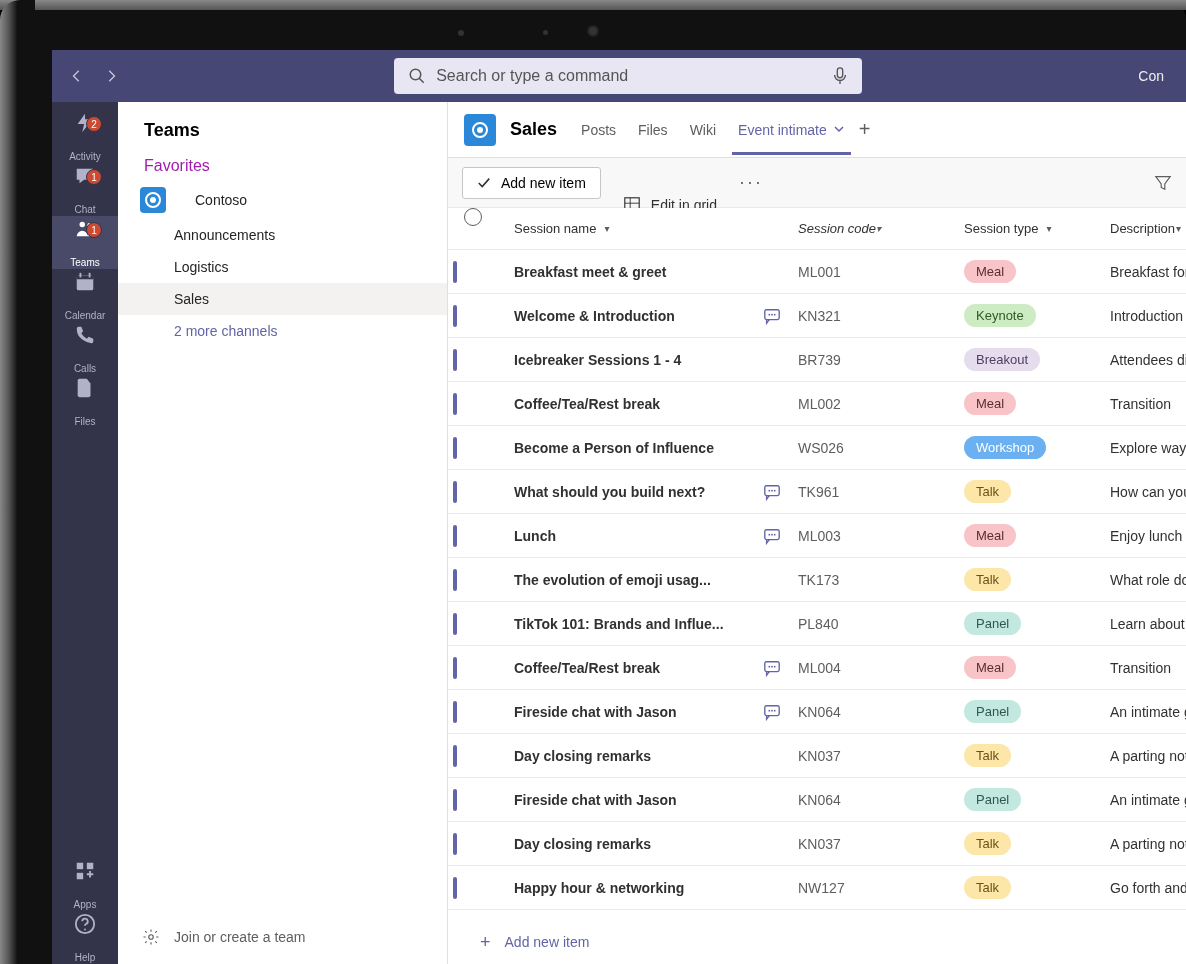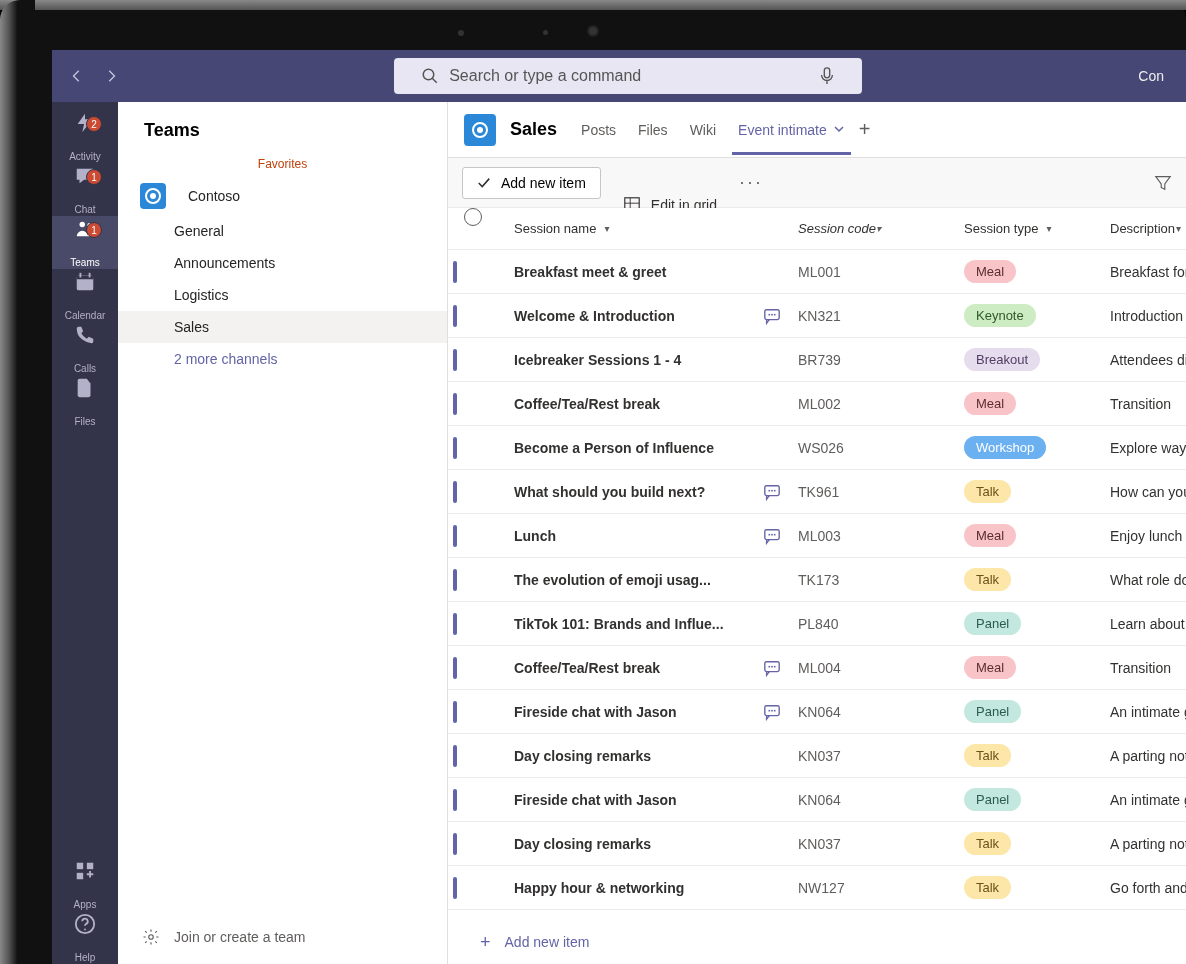--- a/index.html
+++ b/index.html
@@ -8,35 +8,35 @@
   .bezel-rim { position:absolute; left:0; right:0; top:0; height:10px; background:linear-gradient(#888,#555);}
   .cam { position:absolute; top:25px; left:50%; transform:translateX(-50%); width:12px; height:12px; border-radius:50%; background:#333; border:2px solid #222;}
   .cam2 { position:absolute; top:30px; left:calc(50% - 50px); width:5px; height:5px; border-radius:50%; background:#333; }
   .cam3 { position:absolute; top:30px; left:calc(50% - 135px); width:6px; height:6px; border-radius:50%; background:#333; }
   .screen { position:absolute; top:50px; left:52px; right:0; bottom:0; background:#fff; display:flex; flex-direction:column; overflow:hidden;}
   .side-bezel { position:absolute; top:50px; left:35px; width:17px; bottom:0; background:#111; }
   .side-rim { position:absolute; top:0; left:0; width:35px; bottom:0; background:linear-gradient(90deg,#888,#555,#111 50%);border-top-left-radius:20px;}
   .titlebar { height: 52px; background: #464775; display: flex; align-items: center; color: #fff; flex-shrink:0;}
   .nav-arrows { display:flex; gap:20px; margin-left:18px; }
   .nav-arrow { width:14px; height:14px; color:#c8c6de; cursor:pointer;}
-  .searchbar { margin-left:auto; background:#e8e6f2; height:36px; width:468px; border-radius:4px; display:flex; align-items:center; padding:0 27px; color:#555; position:relative;}
+  .searchbar { margin-left:auto; background:#e8e6f2; height:36px; width:468px; border-radius:4px; display:flex; align-items:center; padding:0 14px; color:#555; position:relative;}
   .searchbar .mic { margin-left:auto; color:#555;}
   .titlebar .right-text { margin-left:auto; margin-right:16px; padding-right:6px; font-size:14px; color:#eee;}
   .body { display:flex; flex:1; overflow:hidden; }
   .rail { width:66px; background:#33344a; display:flex; flex-direction:column; align-items:center; flex-shrink:0; padding-top:8px;}
   .rail-item { width:66px; height:53px; display:flex; flex-direction:column; align-items:center; justify-content:center; color:#b3b0c9; font-size:10px; cursor:pointer; position:relative;}
   .rail-item.active { background:#494a68; color:#fff;}
   .rail-item svg { width:22px; height:22px;}
   .rail-item .lbl { margin-top:17px;}
   .badge { position:absolute; top:6px; right:16px; background:#cc4a31; color:#fff; border-radius:50%; width:16px; height:16px; font-size:10px; display:flex; align-items:center; justify-content:center; border:1.5px solid #33344a;}
   .rail-spacer { flex:1;}
   .sidebar { width:330px; background:#fff; border-right:1px solid #e1dfdd; flex-shrink:0; display:flex; flex-direction:column;}
   .sidebar-title { font-size:18px; font-weight:700; padding:18px 26px 10px;}
-  .sidebar-section { font-size:12px; color:#c2410c; padding:6px 26px;text-align:center;}
-  .team-header { display:flex; align-items:center; gap:22px; padding:6px 22px; cursor:pointer;}
+  .sidebar-section { font-size:16px; color:#a21caf; padding:6px 26px;}
+  .team-header { display:flex; align-items:center; gap:29px; padding:6px 22px; cursor:pointer;}
   .team-icon { width:26px; height:26px; background:#2b88d8; border-radius:4px; display:flex; align-items:center; justify-content:center;}
   .team-icon-inner { width:16px; height:16px; border:2px solid #fff; border-radius:50%; position:relative;}
   .team-icon-inner::after { content:''; position:absolute; width:6px; height:6px; background:#fff; border-radius:50%; top:3px; left:3px;}
   .team-name { font-size:14px; color:#252423;}
   .channel { padding:8px 26px 8px 56px; font-size:14px; color:#252423; cursor:pointer;}
   .channel.active { background:#f3f2f1; font-weight:400;}
   .channel.link { color:#6264a7;}
   .sidebar-footer { margin-top:auto; padding:18px 24px; display:flex; align-items:center; gap:14px; color:#605e5c; font-size:14px; cursor:pointer;}
   .main { flex:1; display:flex; flex-direction:column; overflow:hidden; background:#fff;}
   .channel-header { height:56px; display:flex; align-items:center; padding:0 16px; gap:14px; border-bottom:1px solid #e1dfdd;}
@@ -192,21 +192,20 @@
     <div class="sidebar">
       <div class="sidebar-title">Teams</div>
       <div class="sidebar-section">Favorites</div>
       <div class="team-header">
         <div class="team-icon">
             <div class="team-icon-inner"></div>
           </div>
         <span class="team-name">Contoso</span>
       </div>
       <div id="channels">
-          <div class="channel">General</div>
           <div class="channel">Announcements</div>
           <div class="channel">Logistics</div>
           <div class="channel active">Sales</div>
         </div>
       <div class="channel link">2 more channels</div>
       <div class="sidebar-footer">
         <svg width="18" height="18" viewBox="0 0 24 24">
             <circle cx="12" cy="12" r="3" fill="none" stroke="#605e5c" stroke-width="1.5"></circle>
             <path d="M12 2v3M12 19v3M4.2 4.2l2.1 2.1M17.7 17.7l2.1 2.1M2 12h3M19 12h3M4.2 19.8l2.1-2.1M17.7 6.3l2.1-2.1" stroke="#605e5c" stroke-width="1.5"></path>
           </svg>

